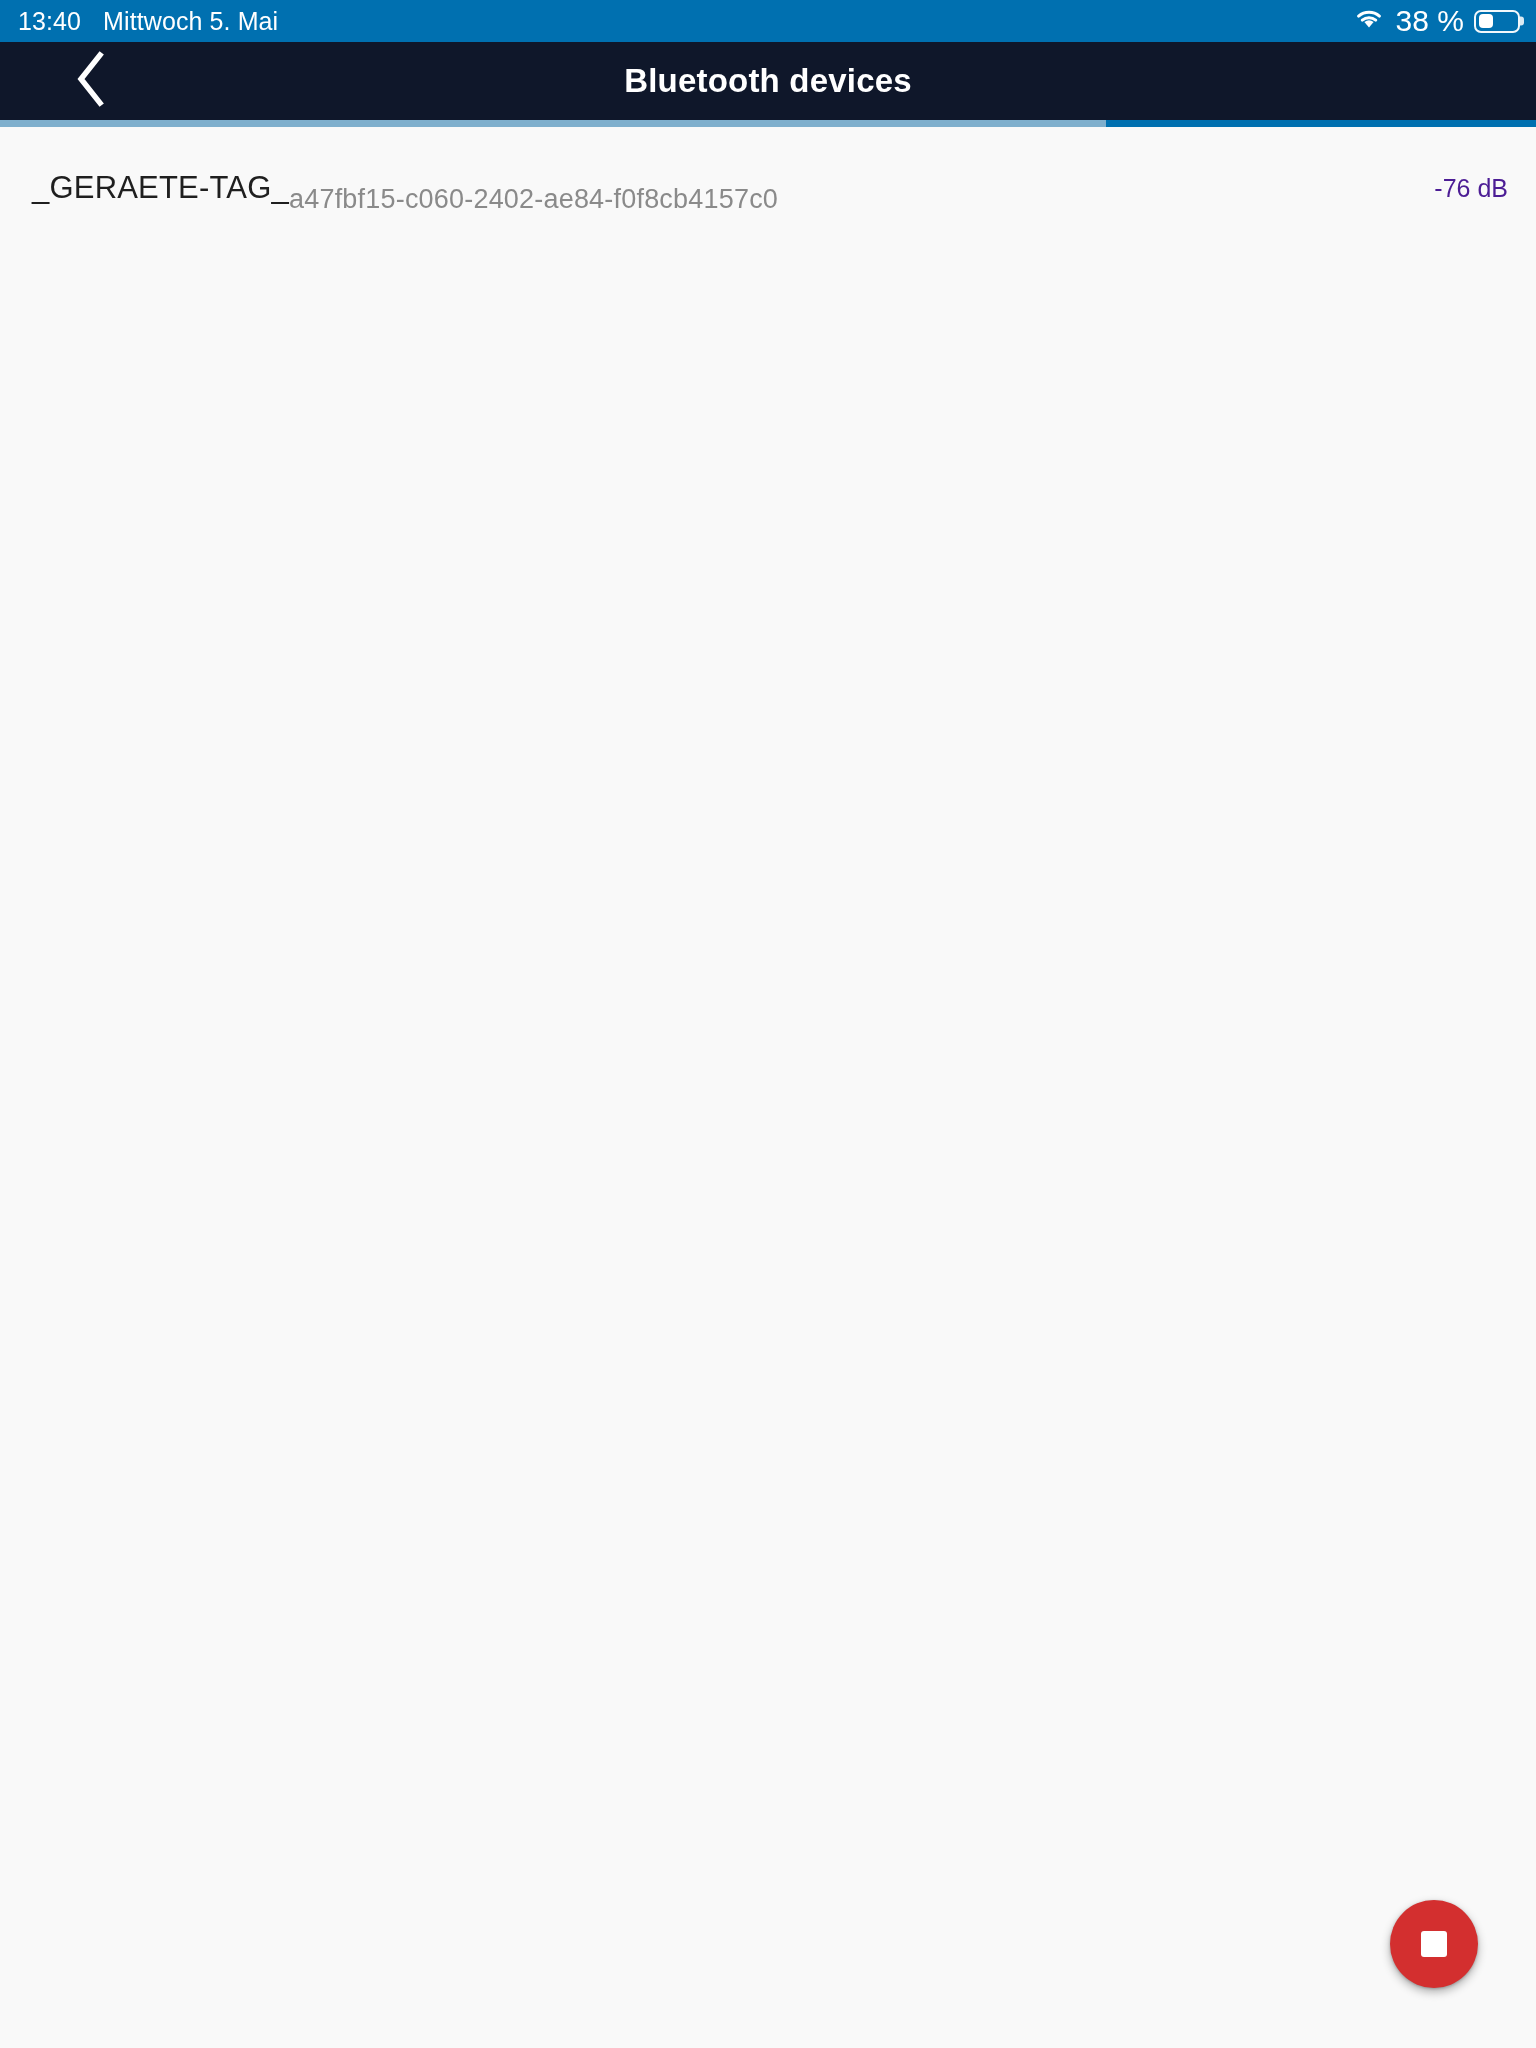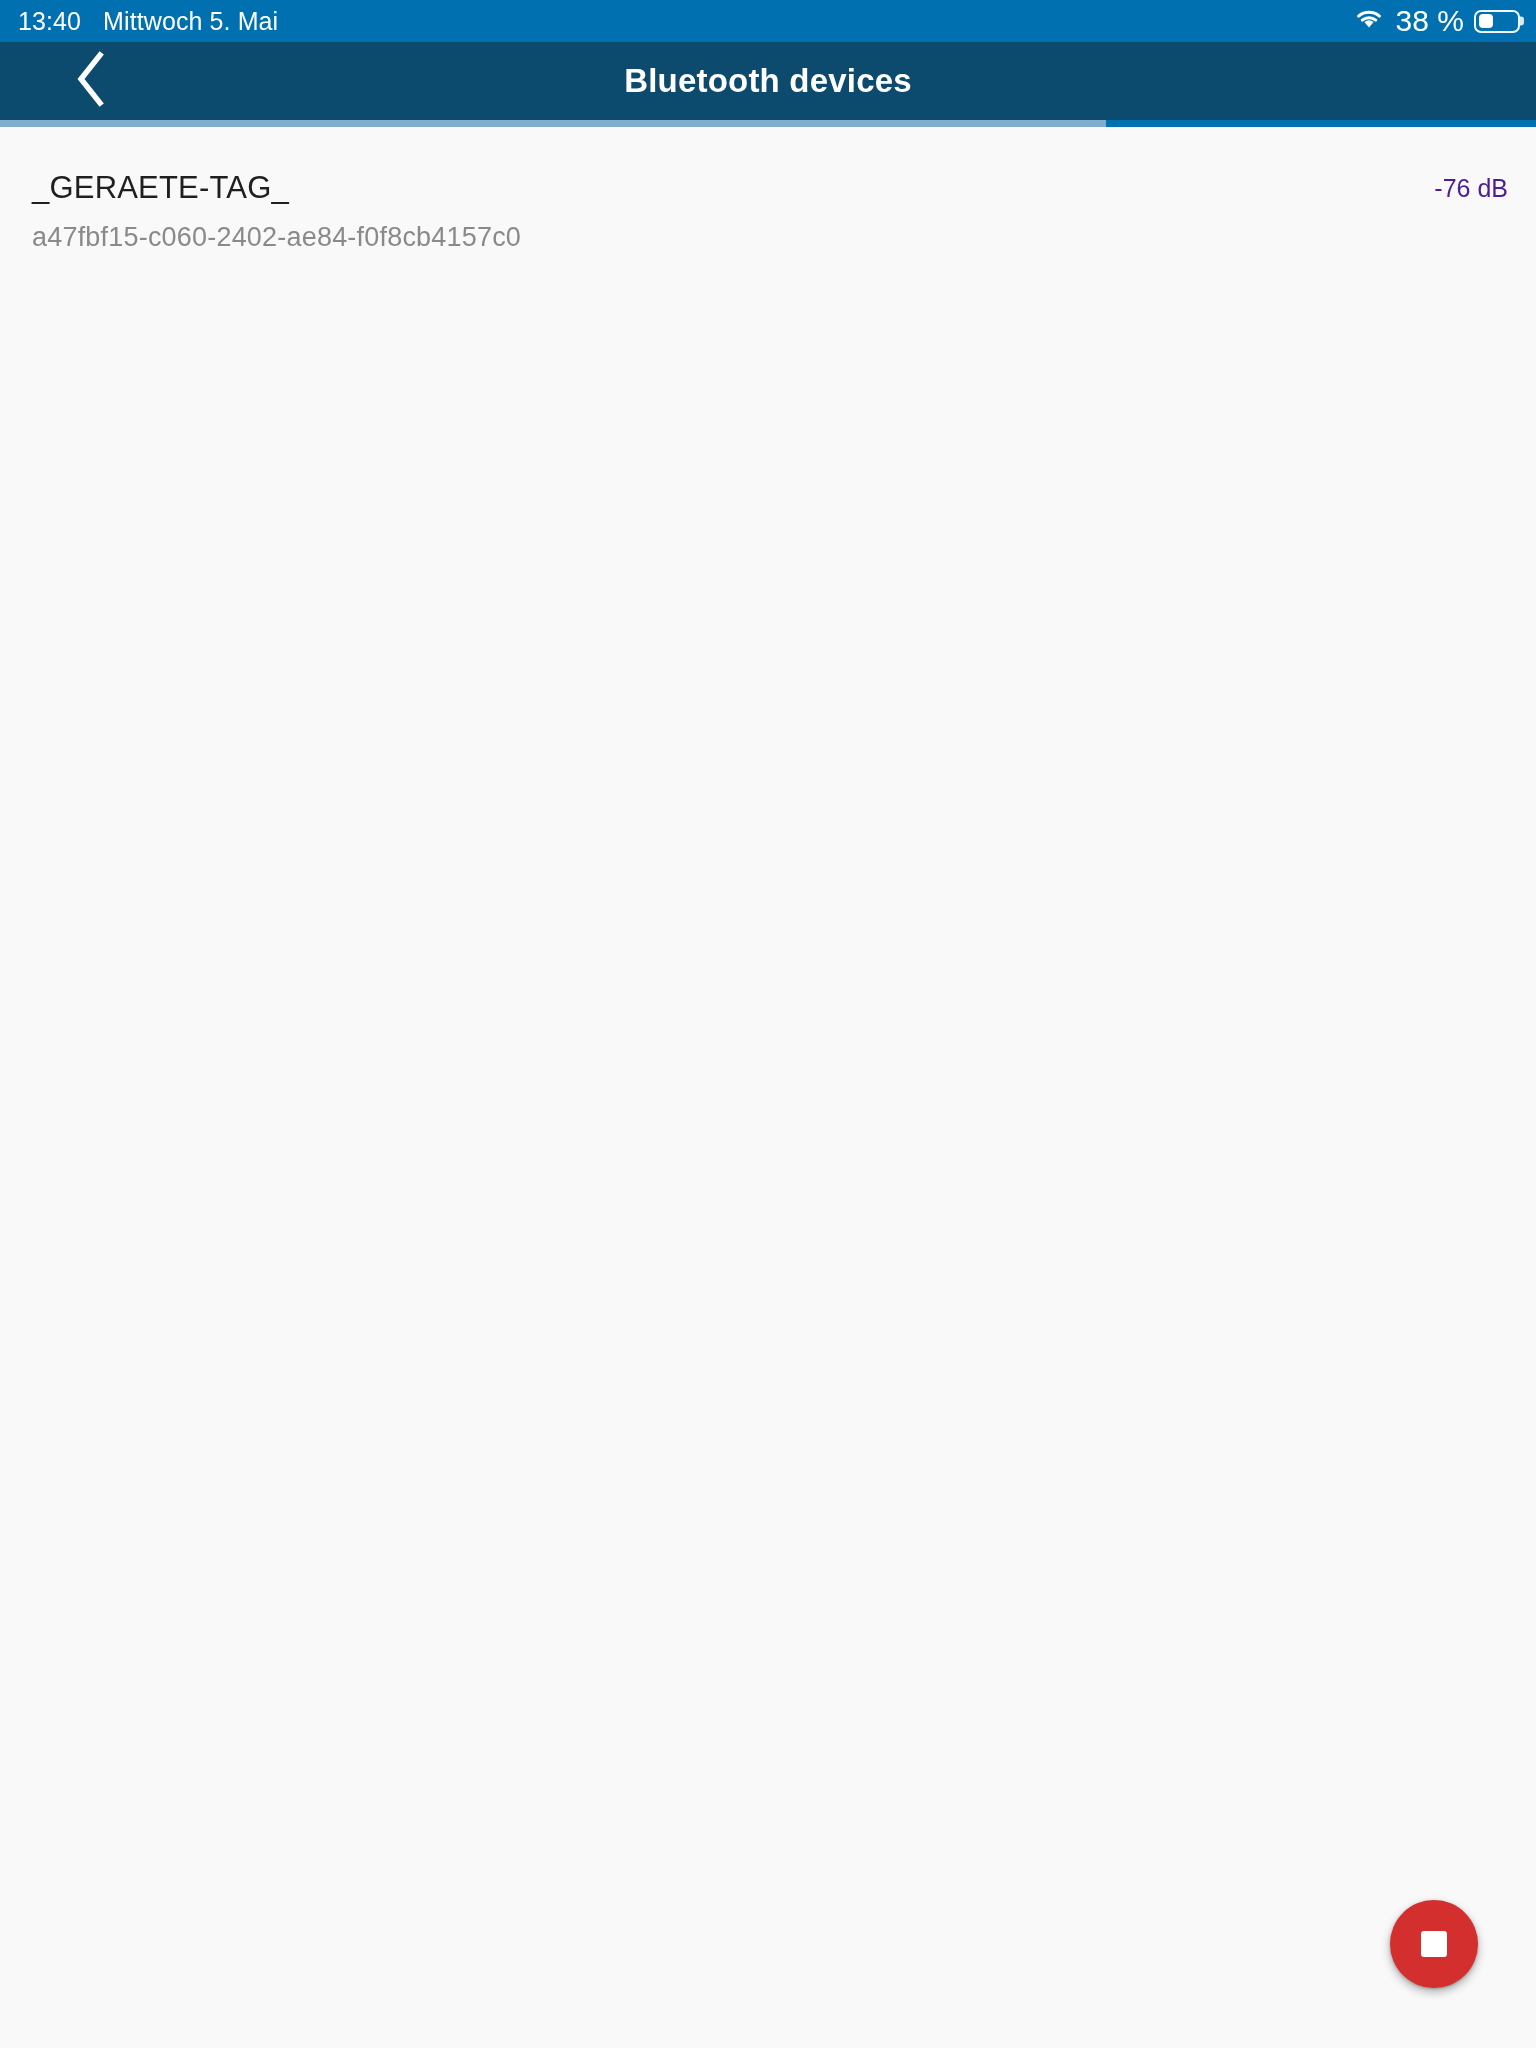--- a/index.html
+++ b/index.html
@@ -87,21 +87,21 @@
     background: rgba(255,255,255,0.85);
     border-radius: 0 3px 3px 0;
   }
 
   
   .app-bar {
     position: absolute;
     top: 42px; left: 0;
     width: 1536px;
     height: 78px;
-    background: #0c4a6e;
+    background: #0f172a;
     display: flex;
     align-items: center;
     z-index: 4;
     padding-left: 43px;
   }
   .back-button {
     width: 96px;
     height: 78px;
     display: flex;
     align-items: center;
@@ -152,21 +152,21 @@
   }
 
   .device-row {
     display: flex;
     align-items: flex-start;
     padding: 42px 28px 0 32px;
     cursor: pointer;
   }
   .device-info {
     display: flex;
-    flex-direction: column;
+    flex-direction: row;
     flex: 1 1 auto;
     min-width: 0;
   }
   .device-name {
     color: #1f1f1f;
     font-size: 31px;
     line-height: 38px;
     letter-spacing: 0.2px;
     white-space: nowrap;
   }

